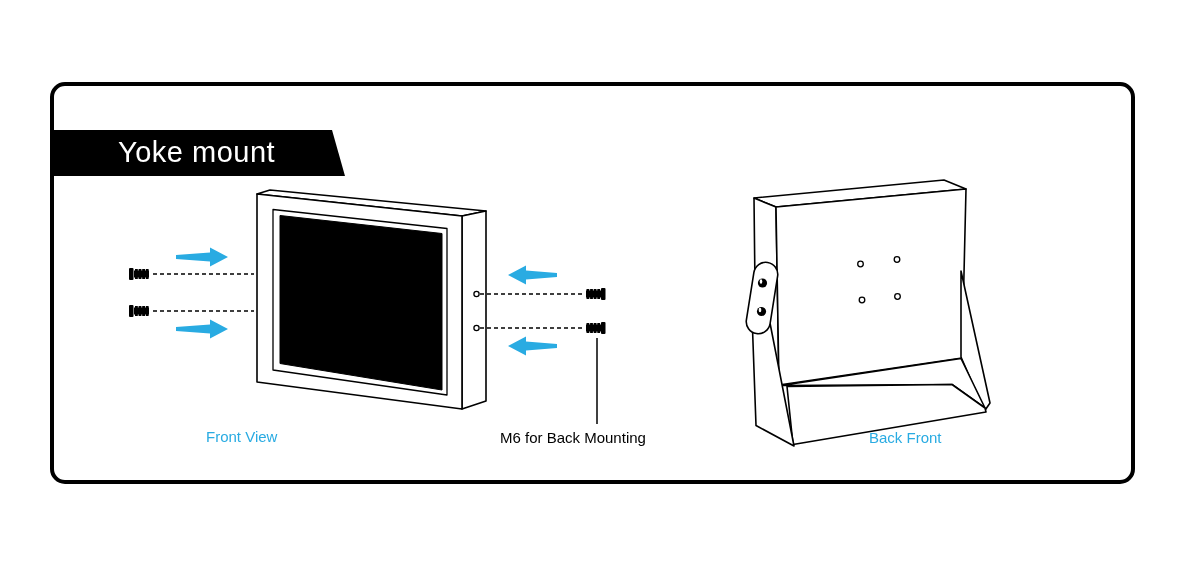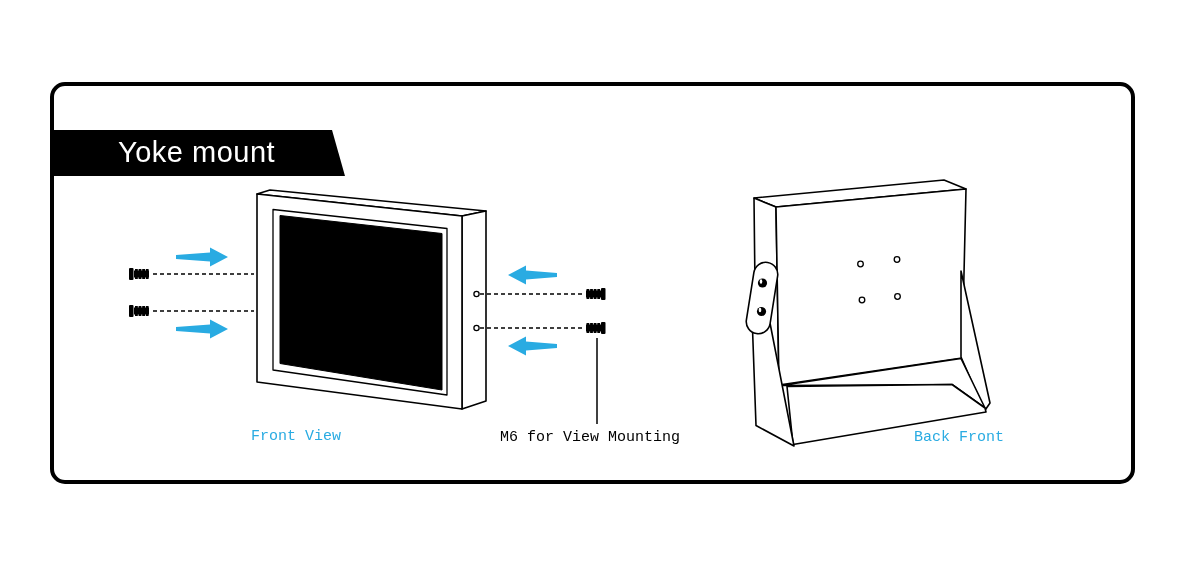--- a/index.html
+++ b/index.html
@@ -17,23 +17,22 @@
     background:var(--line,#000);
     clip-path:polygon(0 0, 282px 0, 295px 100%, 0 100%);
     margin-top:25px;
   }
   .banner-title {
     color:#fff; font-size:29px; line-height:45px; padding-left:68px;
     letter-spacing:0.5px; white-space:nowrap;
   }
   .diagram-svg { position:absolute; left:0; top:0; width:1191px; height:567px; }
   .label {
-    position:absolute; font-size:15px; text-align:center; width:180px;
+    position:absolute; font-size:15px; text-align:left; width:180px;
     white-space:nowrap;
-    font-family:Liberation Mono, monospace;
   }
   .accent-text { color:var(--accent,#29abe2); }
   .black-text { color:var(--line,#000); }
   .front-label { left:206px; top:428px; }
   .m6-label { left:500px; top:429px; }
   .back-label { left:869px; top:429px; }
   
   .face { fill:#fff; stroke:var(--line,#000); stroke-width:1.6; stroke-linejoin:round; }
   .thin { fill:none; stroke:var(--line,#000); stroke-width:1.3; stroke-linejoin:round; }
   .screen { fill:var(--screen_fill,#000); stroke:var(--line,#000); stroke-width:1; }
@@ -126,14 +125,14 @@
     <ellipse cx="761" cy="281.5" rx="1.3" ry="2.2" fill="#fff"></ellipse>
     <ellipse cx="760" cy="310" rx="1.3" ry="2.2" fill="#fff"></ellipse>
     <circle class="hole" cx="860.5" cy="264" r="2.8"></circle>
     <circle class="hole" cx="897" cy="259.5" r="2.8"></circle>
     <circle class="hole" cx="862" cy="300" r="2.8"></circle>
     <circle class="hole" cx="897.5" cy="296.5" r="2.8"></circle>
   </g>
 </svg>
 
 <div class="label accent-text front-label">Front View</div>
-<div class="label black-text m6-label">M6 for View Mounting</div>
+<div class="label black-text m6-label">M6 for Back Mounting</div>
 <div class="label accent-text back-label">Back Front</div>
 
 </body></html>

